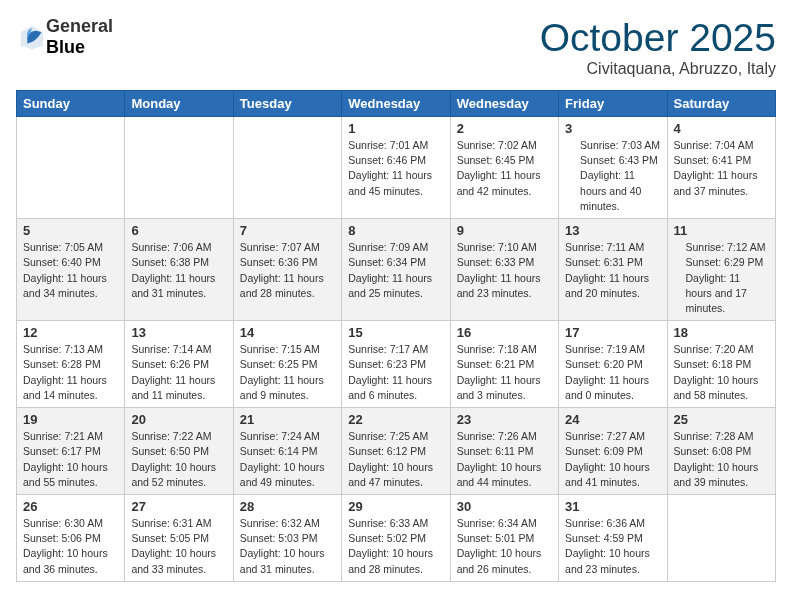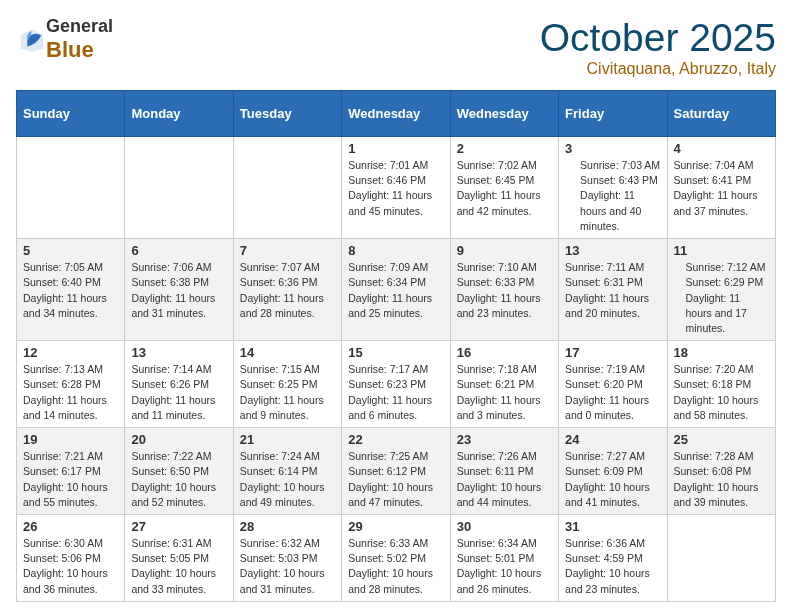--- a/index.html
+++ b/index.html
@@ -29,32 +29,32 @@
     .title-section {
       text-align: right;
     }
     .month-title {
       font-size: 39px;
       font-weight: normal;
       color: #0c4a6e;
     }
     .location-title {
       font-size: 16px;
-      color: #a16207;
+      color: #404040;
     }
     .calendar {
       width: 100%;
       border-collapse: collapse;
       border: 1px solid #ccc;
     }
     .calendar th {
       background-color: #2a6db5;
       color: #fff;
       text-align: left;
-      padding: 15px 6px;
+      padding: 5px 6px;
       font-size: 13px;
       border: 1px solid #1e5a9a;
     }
     .calendar td {
       vertical-align: top;
       padding: 4px 6px;
       border: 1px solid #ccc;
       font-size: 10.5px;
       color: #333;
       width: 108px;
@@ -81,21 +81,21 @@
 
 <div class="header">
   <div class="logo">
     <svg class="logo-icon" viewBox="0 0 30 30" xmlns="http://www.w3.org/2000/svg">
       <polygon points="15,3 27,10 27,24 15,28 3,24 3,10" fill="#2a6db5" opacity="0.15"></polygon>
       <path d="M10,15 Q15,5 25,10 Q20,20 10,22 Z" fill="#2a6db5"></path>
       <path d="M10,15 Q8,8 15,5 Q13,13 10,15 Z" fill="#5aa0e0"></path>
     </svg>
     <div>
       <span style="font-size:18px;font-weight:bold;color:#333;">General</span><br>
-      <span style="font-size:22px;font-weight:bold;color:#a16207;">Blue</span>
+      <span style="font-size:18px;font-weight:bold;color:#000000;">Blue</span>
     </div>
   </div>
   <div class="title-section">
     <div class="month-title">October 2025</div>
     <div class="location-title">Civitaquana, Abruzzo, Italy</div>
   </div>
 </div>
 
 <table class="calendar">
   <thead>

